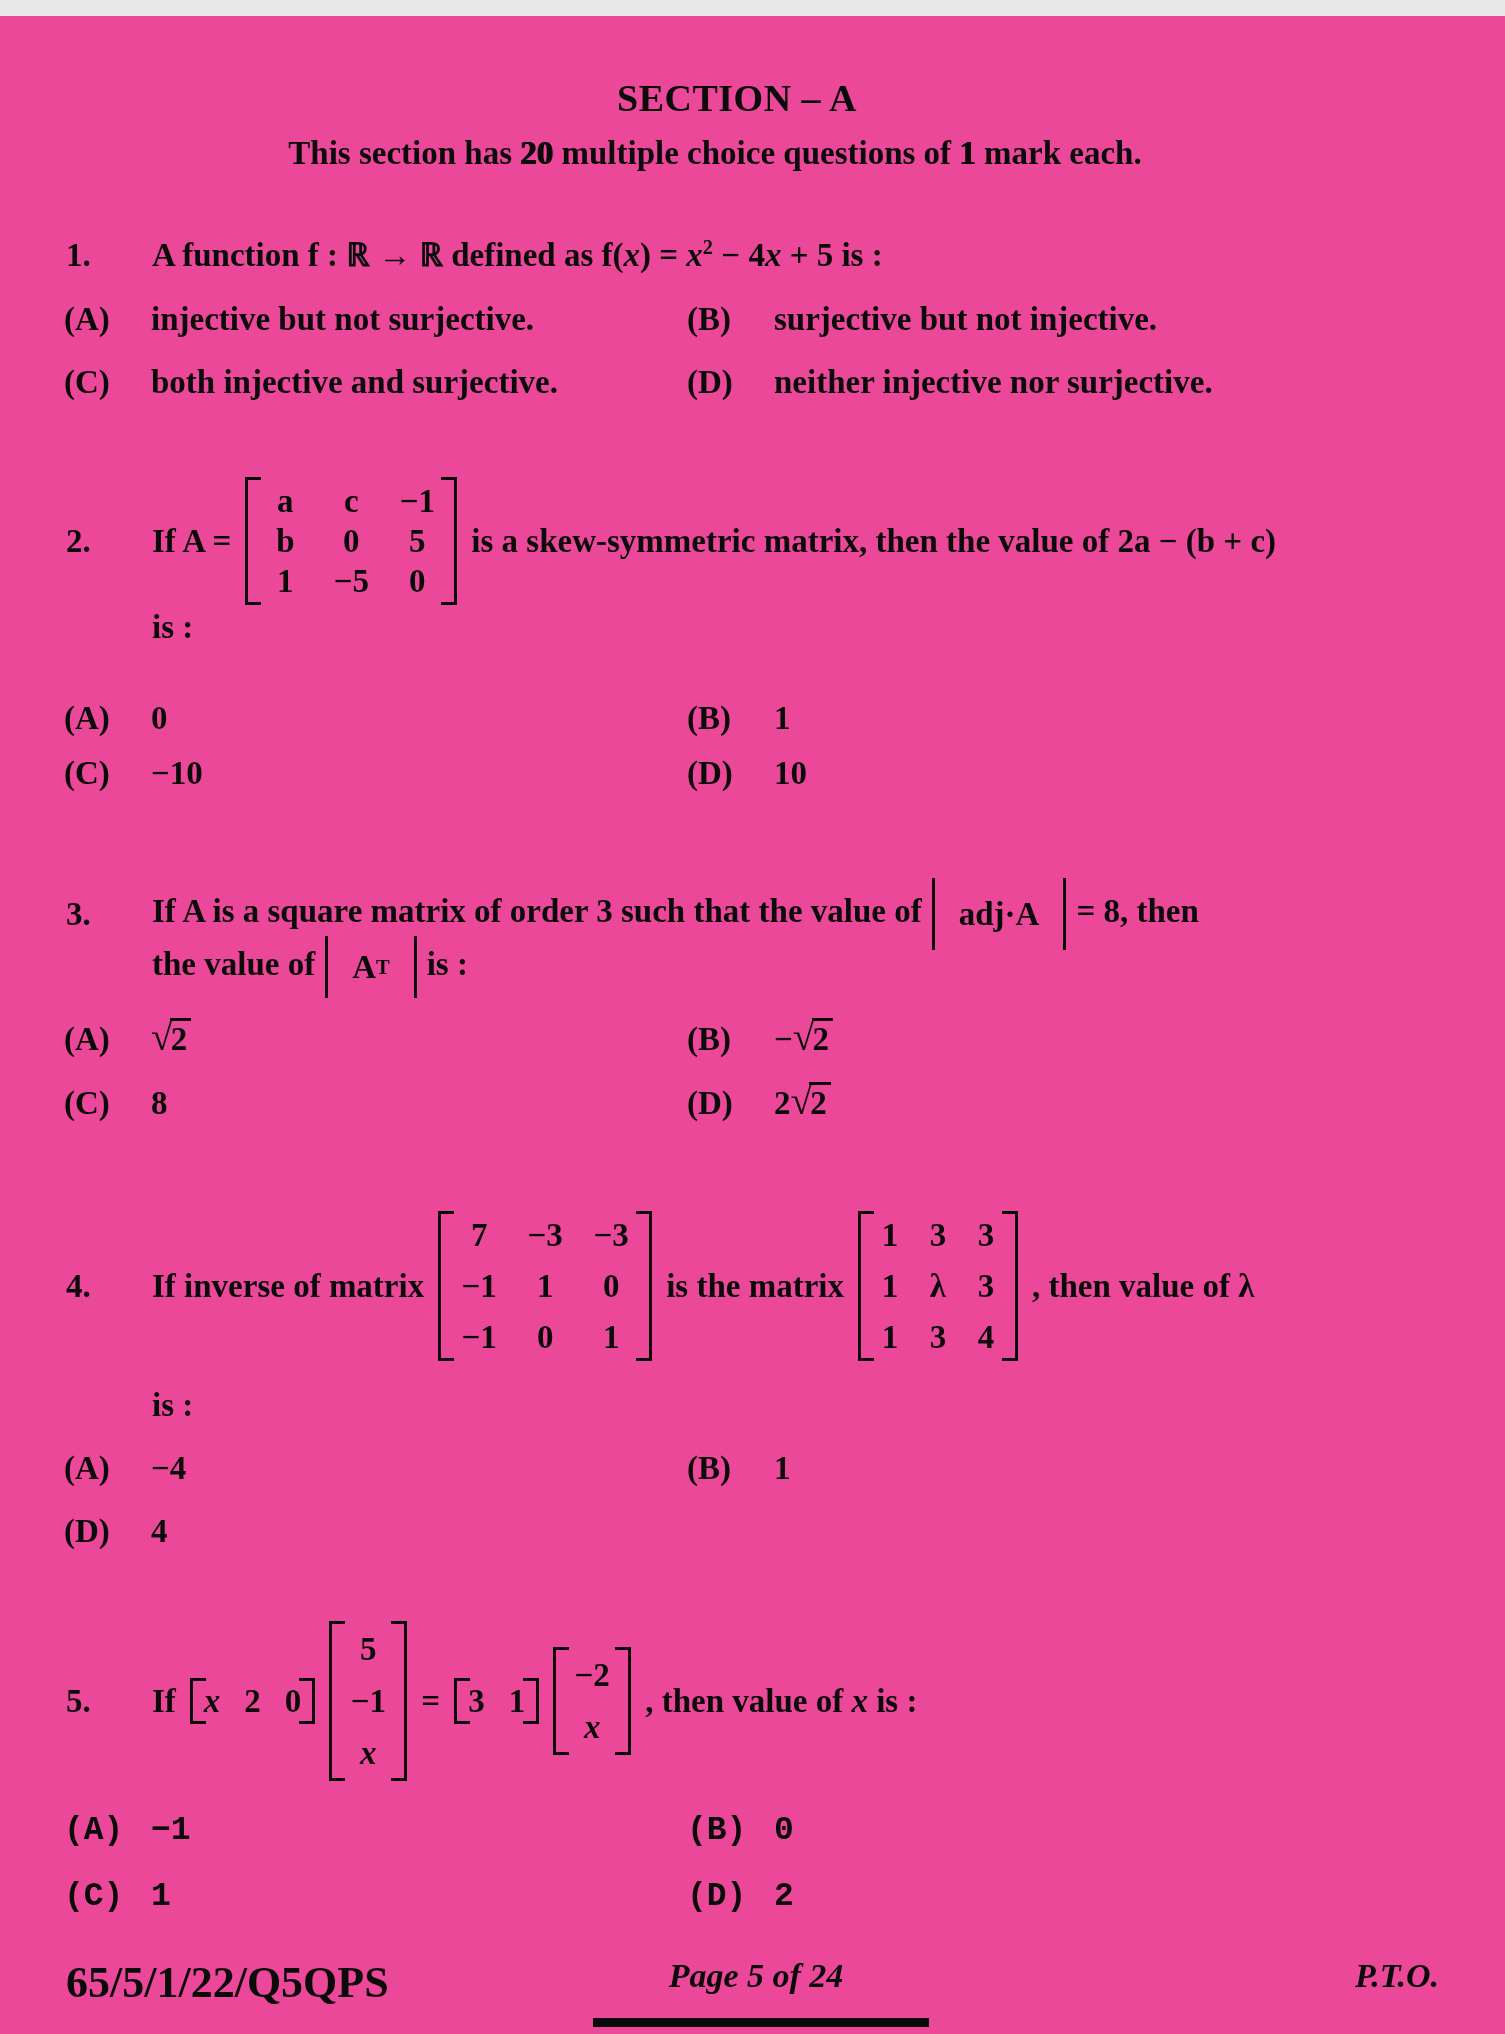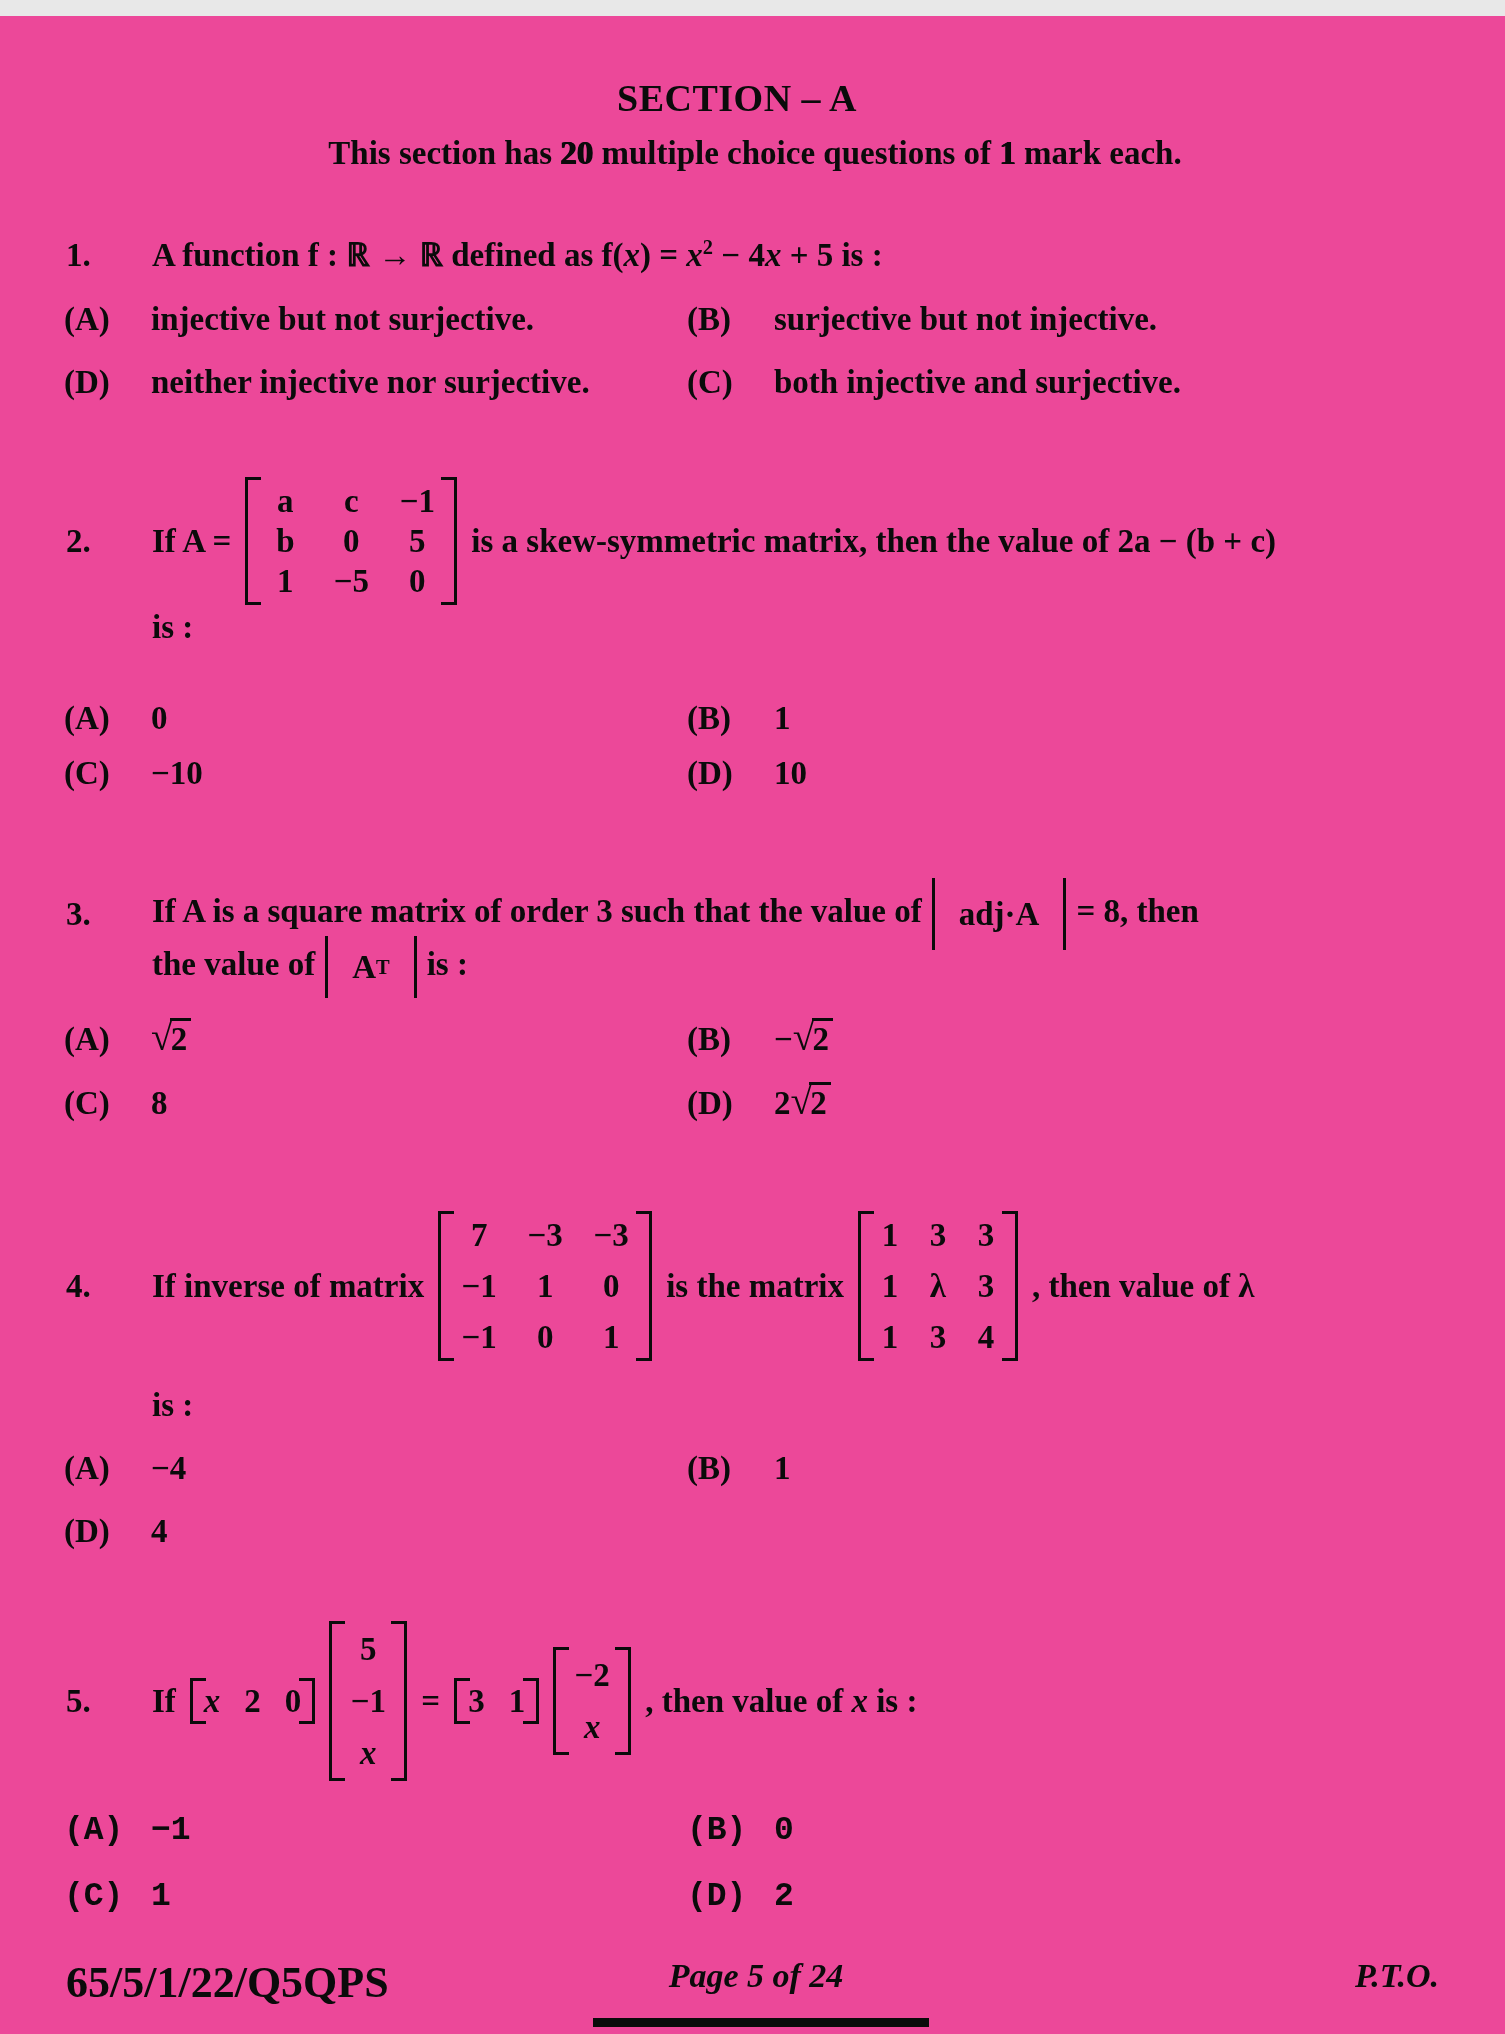--- a/index.html
+++ b/index.html
@@ -25,21 +25,21 @@
   i { font-style:italic; }
   sup { font-size:0.62em; vertical-align:super; line-height:0; }
 
   
   .header-title {
     position:absolute; top:60px; left:0; width:1474px;
     text-align:center; font-size:38px; letter-spacing:0.5px;
   }
   .header-sub {
     position:absolute; top:119px; left:0; width:1430px;
-    text-align:center; font-size:33px;padding-left:40px;
+    text-align:center; font-size:33px;
   }
   .num-strong { text-shadow:0.7px 0 currentColor, -0.4px 0 currentColor; }
 
   
   .opts {
     position:absolute; left:0; width:1505px; box-sizing:border-box;
     padding-left:64px;
     display:grid; grid-template-columns:623px auto;
     row-gap:22px; line-height:41px;
   }
@@ -107,22 +107,22 @@
   <div class="header-title">SECTION – A</div>
   <div class="header-sub"><span>This section has </span><span class="num-strong">20</span><span> multiple choice questions of </span><span class="num-strong">1</span><span> mark each.</span></div>
 
   <div class="line q1-line">
     <span class="qnum">1.</span>
     <span class="stem-text"><span>A function f : ℝ → ℝ defined as f(</span><i>x</i><span>) = </span><i>x</i><sup>2</sup><span> − 4</span><i>x</i><span> + 5 is :</span></span>
   </div>
   <div class="opts q1-opts">
     <div class="opt"><span class="olabel">(A)</span><span class="otext">injective but not surjective.</span></div>
     <div class="opt"><span class="olabel">(B)</span><span class="otext">surjective but not injective.</span></div>
+    <div class="opt"><span class="olabel">(C)</span><span class="otext">both injective and surjective.</span></div>
     <div class="opt"><span class="olabel">(D)</span><span class="otext">neither injective nor surjective.</span></div>
-    <div class="opt"><span class="olabel">(C)</span><span class="otext">both injective and surjective.</span></div>
   </div>
 
   <div class="line q2-line">
     <span class="qnum">2.</span>
     <span class="stem-text">If A =</span>
     <span class="bmatrix mxq2">
       <span class="mcell">a</span>
         <span class="mcell">c</span>
         <span class="mcell">−1</span>
         <span class="mcell">b</span>

